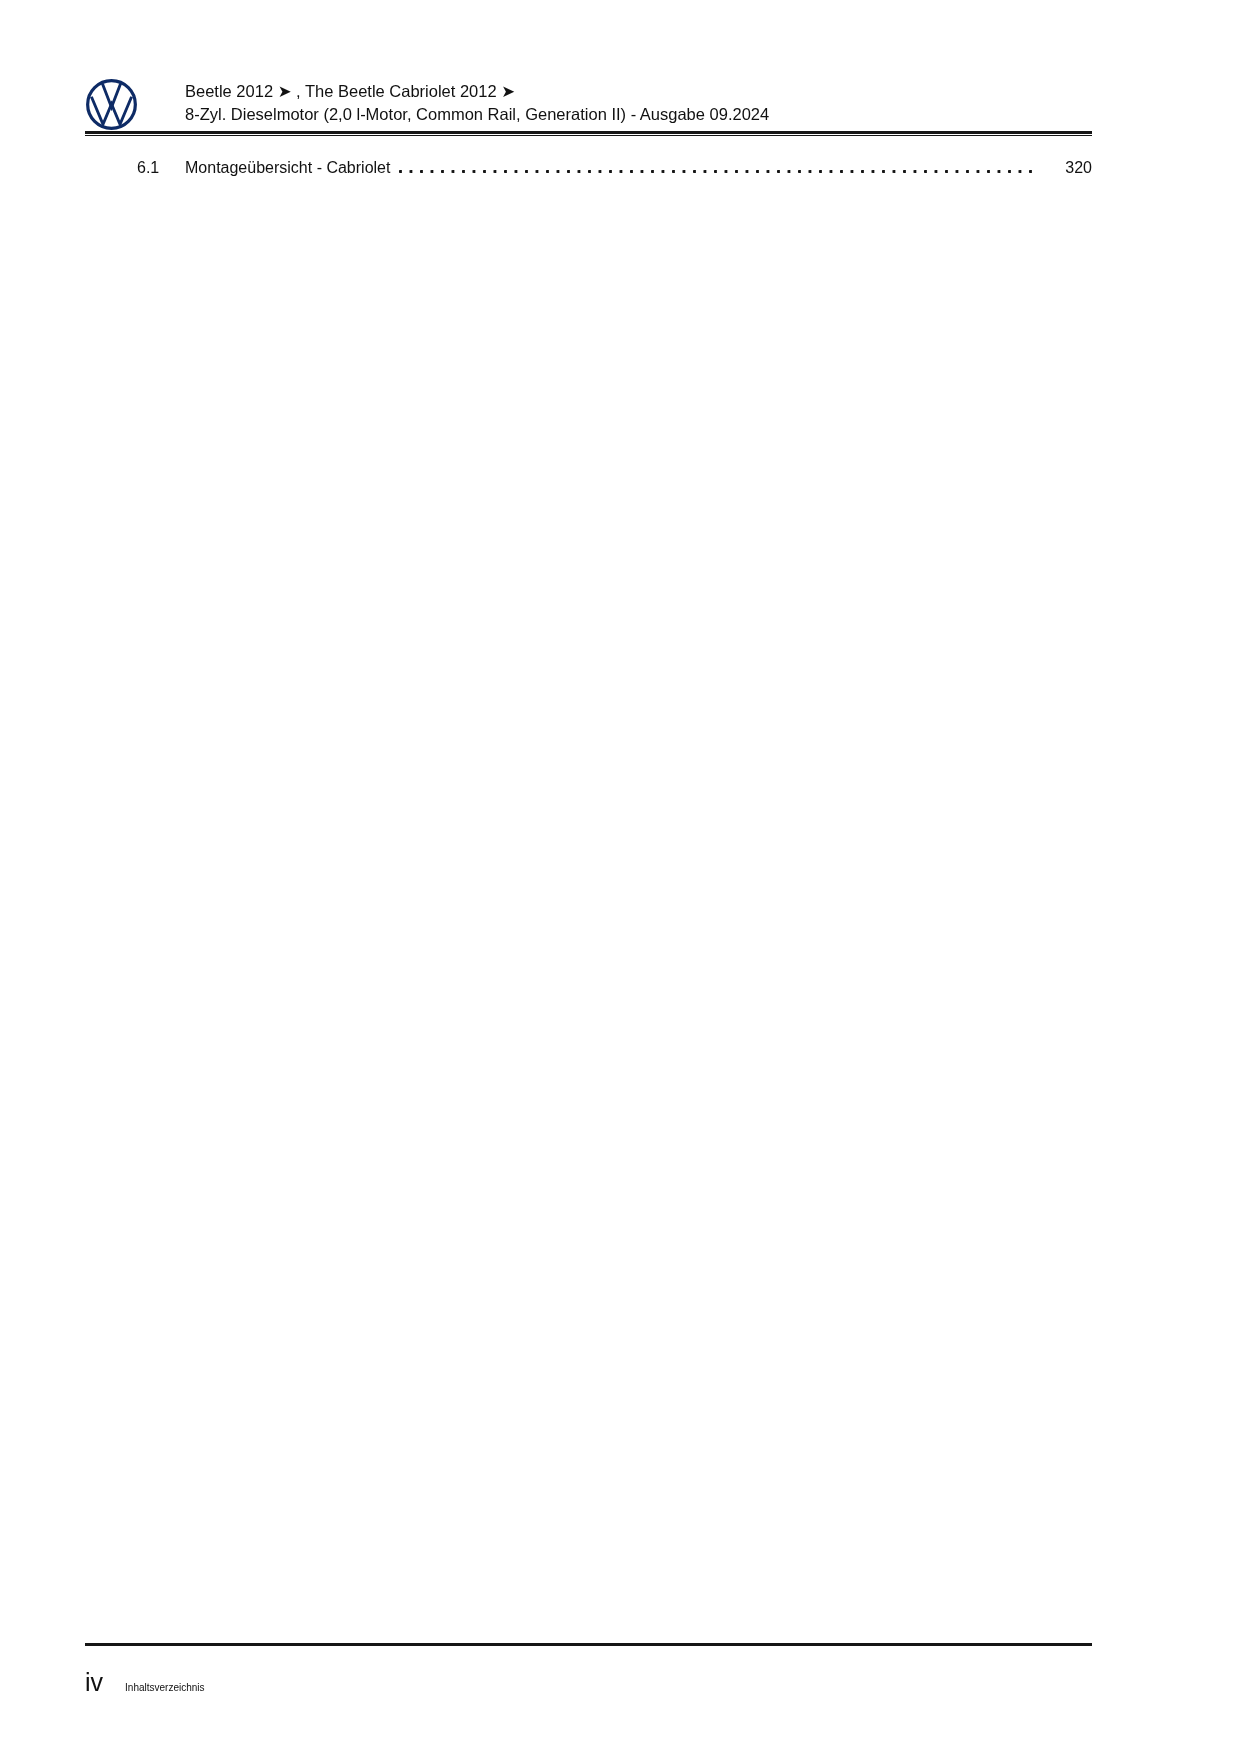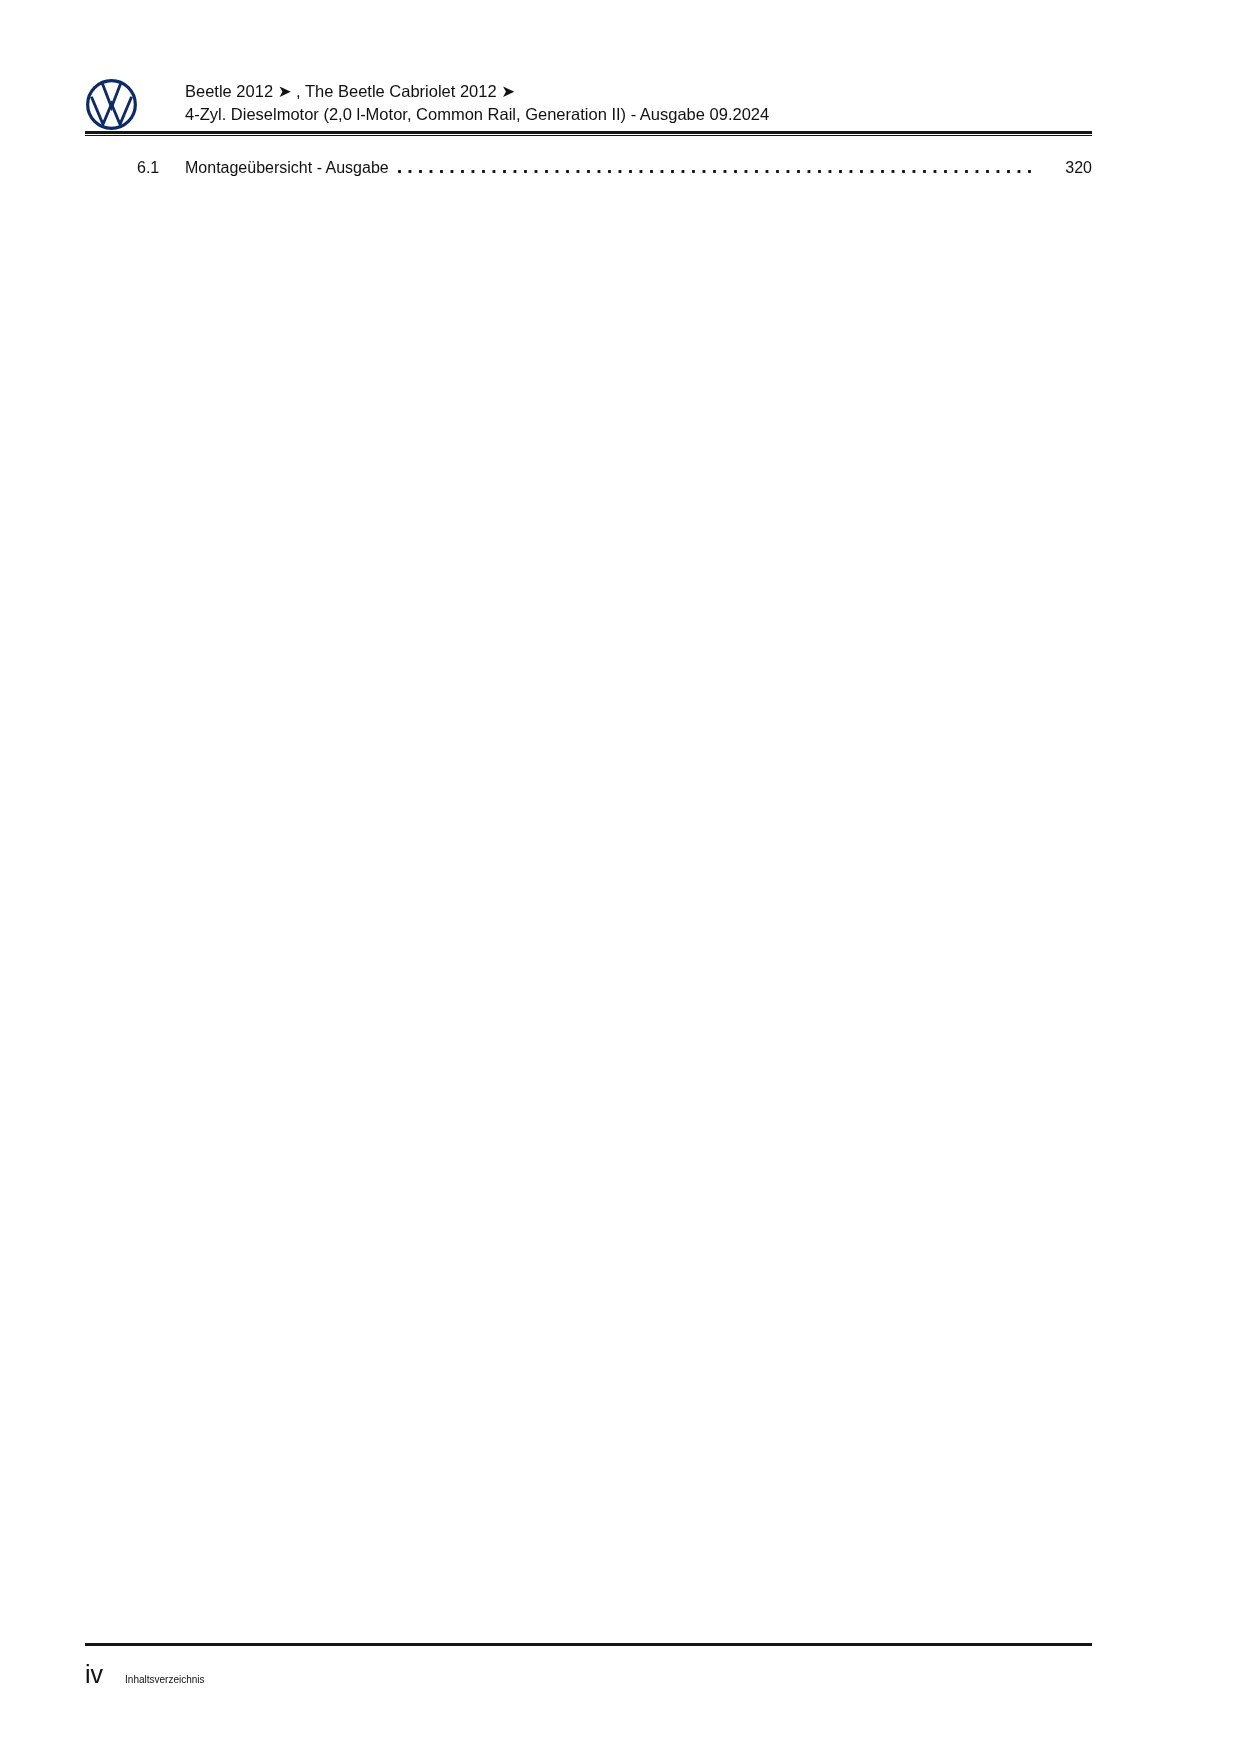--- a/index.html
+++ b/index.html
@@ -76,50 +76,50 @@
     left:85px;top:1643px;
     width:1007px;
   }
   .rule-bottom{
     height:0;
     border-top:3px solid #161616;
   }
   .footer-line{
     display:flex;
     align-items:baseline;
-    margin-top:15px;
+    margin-top:23px;
   }
   .footer-page{ font-size:25px; line-height:26px; }
   .footer-title{ font-size:10px; margin-left:22px; }
 </style>
 </head>
 <body>
 
 <div class="page">
   <div class="content">
 
     <div class="header">
       <div class="logo">
         <svg viewBox="0 0 48 48" fill="none" stroke="currentColor" stroke-width="2.6" style="color: rgb(14, 43, 102);">
           <circle cx="24" cy="24" r="21.6" stroke-width="2.9"></circle>
           <path d="M15.8 5.2 L24 26.5 L32.2 5.2"></path>
           <path d="M5.8 17 L16.3 42 L24 23.5 L31.7 42 L42.2 17"></path>
         </svg>
       </div>
       <div class="header-text">
         <div>Beetle 2012 ➤ , The Beetle Cabriolet 2012 ➤</div>
-        <div>4-Zyl. Dieselmotor (2,0 l-Motor, Common Rail, Generation II) - Ausgabe 09.2024</div>
+        <div>8-Zyl. Dieselmotor (2,0 l-Motor, Common Rail, Generation II) - Ausgabe 09.2024</div>
       </div>
       <div class="rule-top"></div>
     </div>
 
     <div class="toc" id="toc-list">
   <div class="row subsection">
     <span class="num">6.1</span>
-    <span class="title">Montageübersicht - Ausgabe</span>
+    <span class="title">Montageübersicht - Cabriolet</span>
     <span class="leader"></span>
     <span class="page">320</span>
   </div>
 
 </div>
 
   </div>
 
   <div class="footer">
     <div class="rule-bottom"></div>

